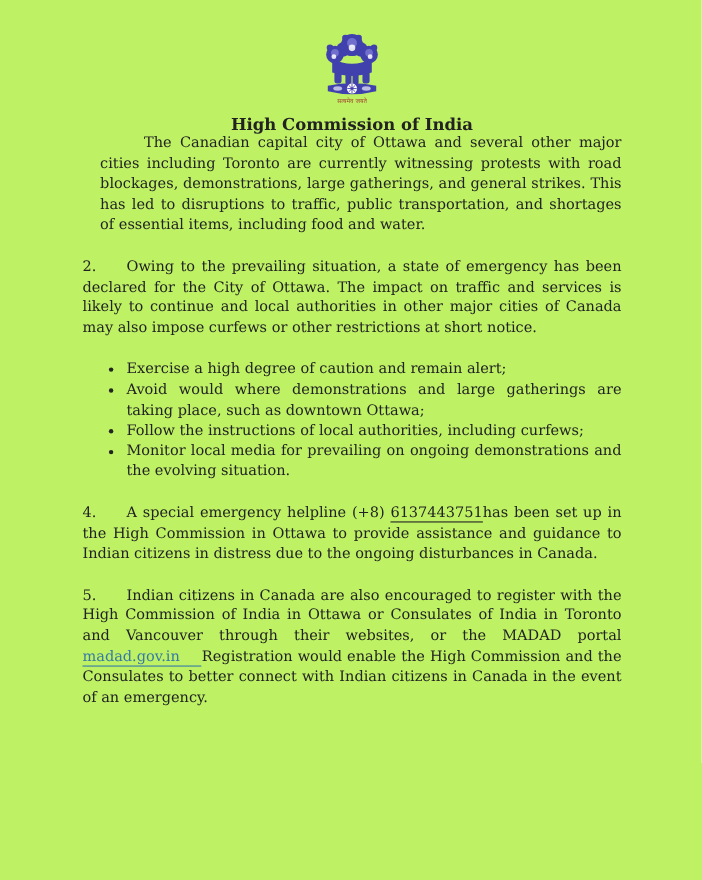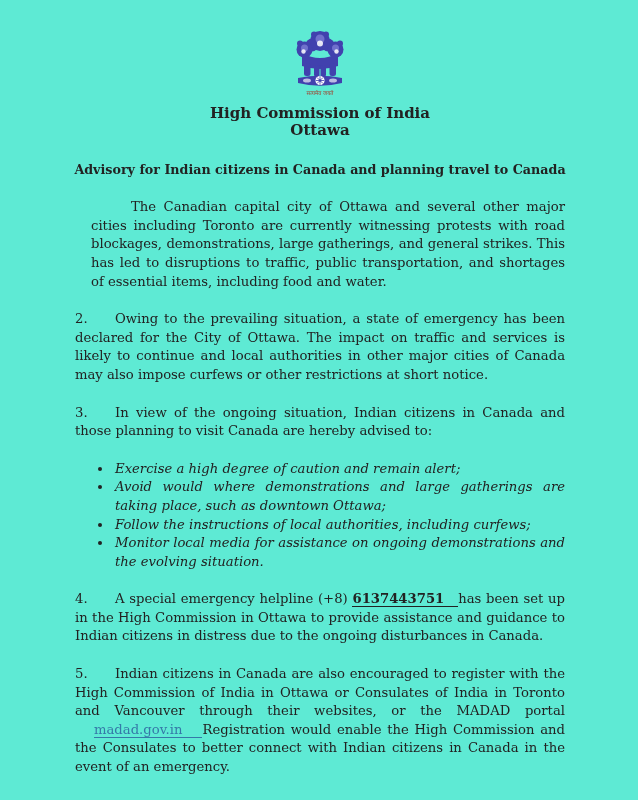--- a/index.html
+++ b/index.html
@@ -2,21 +2,21 @@
 <html><head>
 <meta charset="utf-8">
 <style>
   html, body { margin: 0; padding: 0; background: #ffffff; }
   .page {
     position: relative;
     width: 638px;
     height: 800px;
     box-sizing: border-box;
     padding: 26px 73px 0 75px;
-    background: #5eead4;
+    background: #bef264;
     font-family: "DejaVu Serif", serif;
     color: #222222;
     font-size: 13.2px;
     line-height: 18.6px;
     overflow: hidden;
   }
   .letterhead { text-align: center; }
   .emblem-wrap { display: inline-block; line-height: 0; }
   .emblem-motto {
     display: block;
@@ -55,34 +55,32 @@
     width: 40px;
   }
   ul.advice-list {
     margin: 0 0 19px 0;
     padding: 0 0 0 38px;
   }
   ul.advice-list li {
     text-align: justify;
     margin: 0;
     padding-left: 2px;
-    font-style: italic;
   }
   .helpline-number {
-    font-weight: bold;
+    font-weight: normal;
     border-bottom: 1.6px solid #222222;
-    padding-right: 14px;
+    padding-right: 0;
   }
   .doc-link {
     color: #3579a8;
     text-decoration: none;
     border-bottom: 1px solid #3579a8;
     padding-right: 20px;
     cursor: pointer;
-    margin-left: 19px;
   }
 </style>
 </head>
 <body>
 
 <div class="page">
 
   <div class="letterhead">
     <span class="emblem-wrap">
       <svg width="58" height="64" viewBox="0 0 58 64" xmlns="http://www.w3.org/2000/svg">
@@ -129,35 +127,32 @@
           <line x1="29" y1="50.2" x2="29" y2="58.8"></line>
           <line x1="24.7" y1="54.5" x2="33.3" y2="54.5"></line>
           <line x1="26" y1="51.5" x2="32" y2="57.5"></line>
           <line x1="32" y1="51.5" x2="26" y2="57.5"></line>
         </g>
         <circle cx="29" cy="54.5" r="1.2" fill="#4141ae"></circle>
       </svg>
       <span class="emblem-motto">सत्यमेव जयते</span>
     </span>
     <div class="org-name">High Commission of India</div>
-    <div class="org-city">Ottawa</div>
   </div>
 
-  <div class="doc-title">Advisory for Indian citizens in Canada and planning travel to Canada</div>
 
   <p class="body-para first-para"><span>The Canadian capital city of Ottawa and several other major cities including Toronto are currently witnessing protests with road blockages, demonstrations, large gatherings, and general strikes. This has led to disruptions to traffic, public transportation, and shortages of essential items, including food and water.</span></p>
 
   <p class="body-para"><span class="para-num">2.</span><span>Owing to the prevailing situation, a state of emergency has been declared for the City of Ottawa. The impact on traffic and services is likely to continue and local authorities in other major cities of Canada may also impose curfews or other restrictions at short notice.</span></p>
 
-  <p class="body-para"><span class="para-num">3.</span><span>In view of the ongoing situation, Indian citizens in Canada and those planning to visit Canada are hereby advised to:</span></p>
 
   <ul class="advice-list">
     <li>Exercise a high degree of caution and remain alert;</li>
     <li>Avoid would where demonstrations and large gatherings are taking place, such as downtown Ottawa;</li>
     <li>Follow the instructions of local authorities, including curfews;</li>
-    <li>Monitor local media for assistance on ongoing demonstrations and the evolving situation.</li>
+    <li>Monitor local media for prevailing on ongoing demonstrations and the evolving situation.</li>
   </ul>
 
   <p class="body-para"><span class="para-num">4.</span><span>A special emergency helpline (+8) </span><span class="helpline-number">6137443751</span><span>has been set up in the High Commission in Ottawa to provide assistance and guidance to Indian citizens in distress due to the ongoing disturbances in Canada.</span></p>
 
   <p class="body-para"><span class="para-num">5.</span><span>Indian citizens in Canada are also encouraged to register with the High Commission of India in Ottawa or Consulates of India in Toronto and Vancouver through their websites, or the MADAD portal </span><a class="doc-link" href="#">madad.gov.in</a><span>Registration would enable the High Commission and the Consulates to better connect with Indian citizens in Canada in the event of an emergency.</span></p>
 
 </div>
 
 </body></html>

